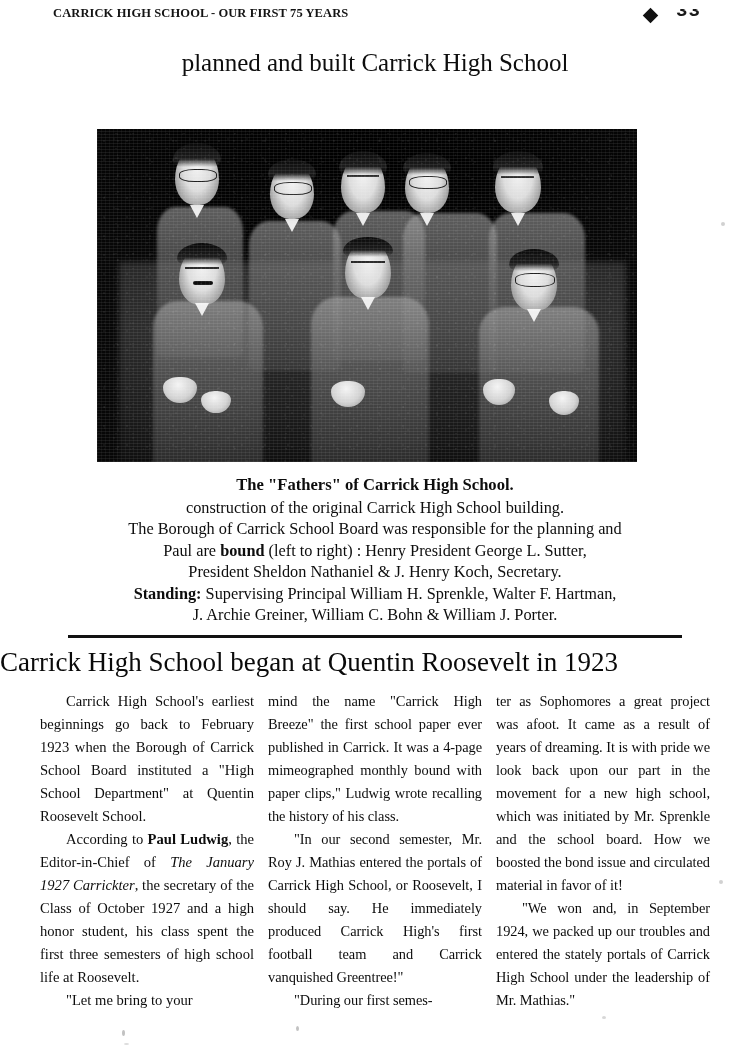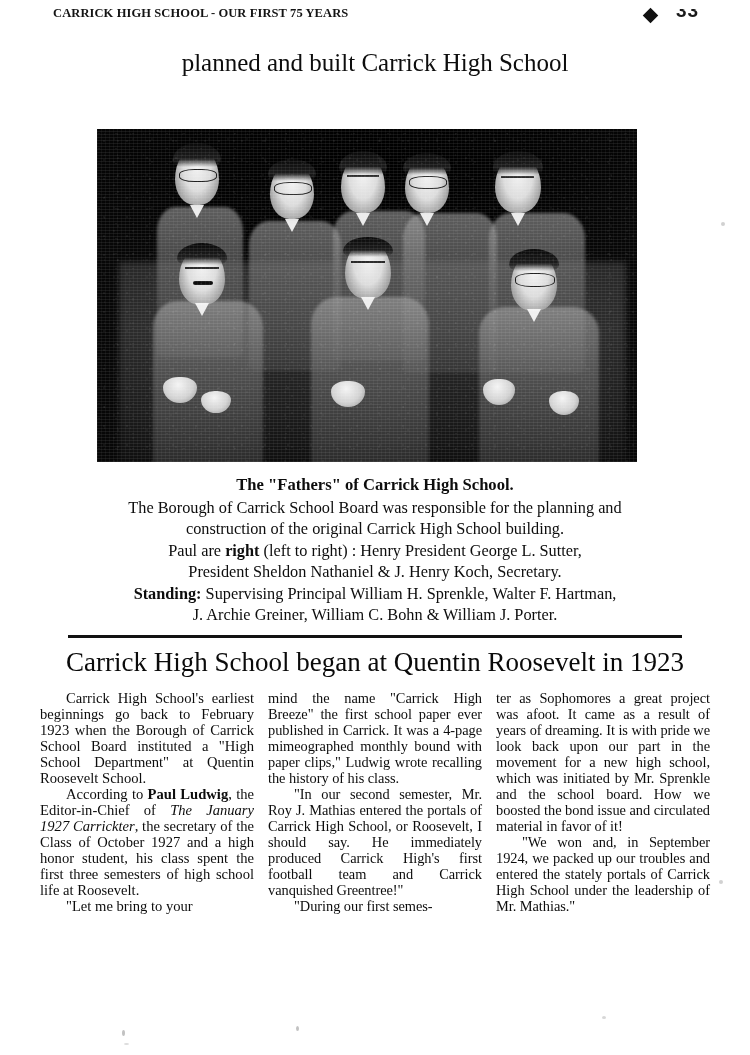--- a/index.html
+++ b/index.html
@@ -48,21 +48,21 @@
     top: 4px;
     width: 11px;
     height: 11px;
     background: #111;
     transform: rotate(45deg);
   }
   .runhead-pageno {
     position: absolute;
     left: 676px;
     top: -6px;
-    font-family: Liberation Sans, sans-serif;
+    font-family: Liberation Mono, monospace;
     font-weight: bold;
     font-size: 19px;
     color: #1a1a1a;
     letter-spacing: 1px;
     
     clip-path: inset(9px 0 0 0);
   }
 
   
   .top-headline {
@@ -213,41 +213,41 @@
     height: 3px;
     background: #111;
   }
 
   
   .section-headline {
     position: absolute;
     left: 0;
     right: 0;
     top: 645px;
-    text-align: center;
+    text-align: left;
     font-family: "Liberation Serif", serif;
     font-size: 27px;
     line-height: 34px;
     color: #0a0a0a;
   }
 
   
   .columns {
     position: absolute;
     left: 40px;
     top: 690px;
     width: 670px;
     display: flex;
     gap: 14px;
   }
   .col {
     width: 214px;
     font-family: "Liberation Serif", serif;
     font-size: 14.6px;
-    line-height: 16px;
+    line-height: 23px;
     text-align: justify;
     color: #0d0d0d;
     hyphens: none;
   }
   .col p { margin: 0; }
   .col p.indent { text-indent: 26px; }
   .col b { font-weight: bold; }
   .col i { font-style: italic; }
 
   
@@ -358,23 +358,23 @@
         <div class="hand" style="left:452px; top:262px; width:30px; height:24px;"></div>
       </div>
 
       <div class="halftone"></div>
       <div class="grain"></div>
     </div>
   </div>
 
   <div class="caption">
     <span class="cap-title">The "Fathers" of Carrick High School.</span>
+    <span class="cap-line">construction  of the original Carrick High School building.</span>
     <span class="cap-line">The Borough of Carrick School Board was responsible for the planning and</span>
-    <span class="cap-line">construction  of the original Carrick High School building.</span>
-    <span class="cap-line"><span>Paul are </span><b>right</b><span> (left to right) : Henry President George L. Sutter,</span></span>
+    <span class="cap-line"><span>Paul are </span><b>bound</b><span> (left to right) : Henry President George L. Sutter,</span></span>
     <span class="cap-line">President Sheldon Nathaniel &amp; J. Henry Koch, Secretary.</span>
     <span class="cap-line"><b>Standing:</b><span> Supervising Principal William H. Sprenkle, Walter F. Hartman,</span></span>
     <span class="cap-line">J. Archie Greiner, William C. Bohn &amp; William J. Porter.</span>
   </div>
 
   <div class="rule"></div>
 
   <div class="section-headline">Carrick High School began at Quentin Roosevelt in 1923</div>
 
   <div class="columns">

